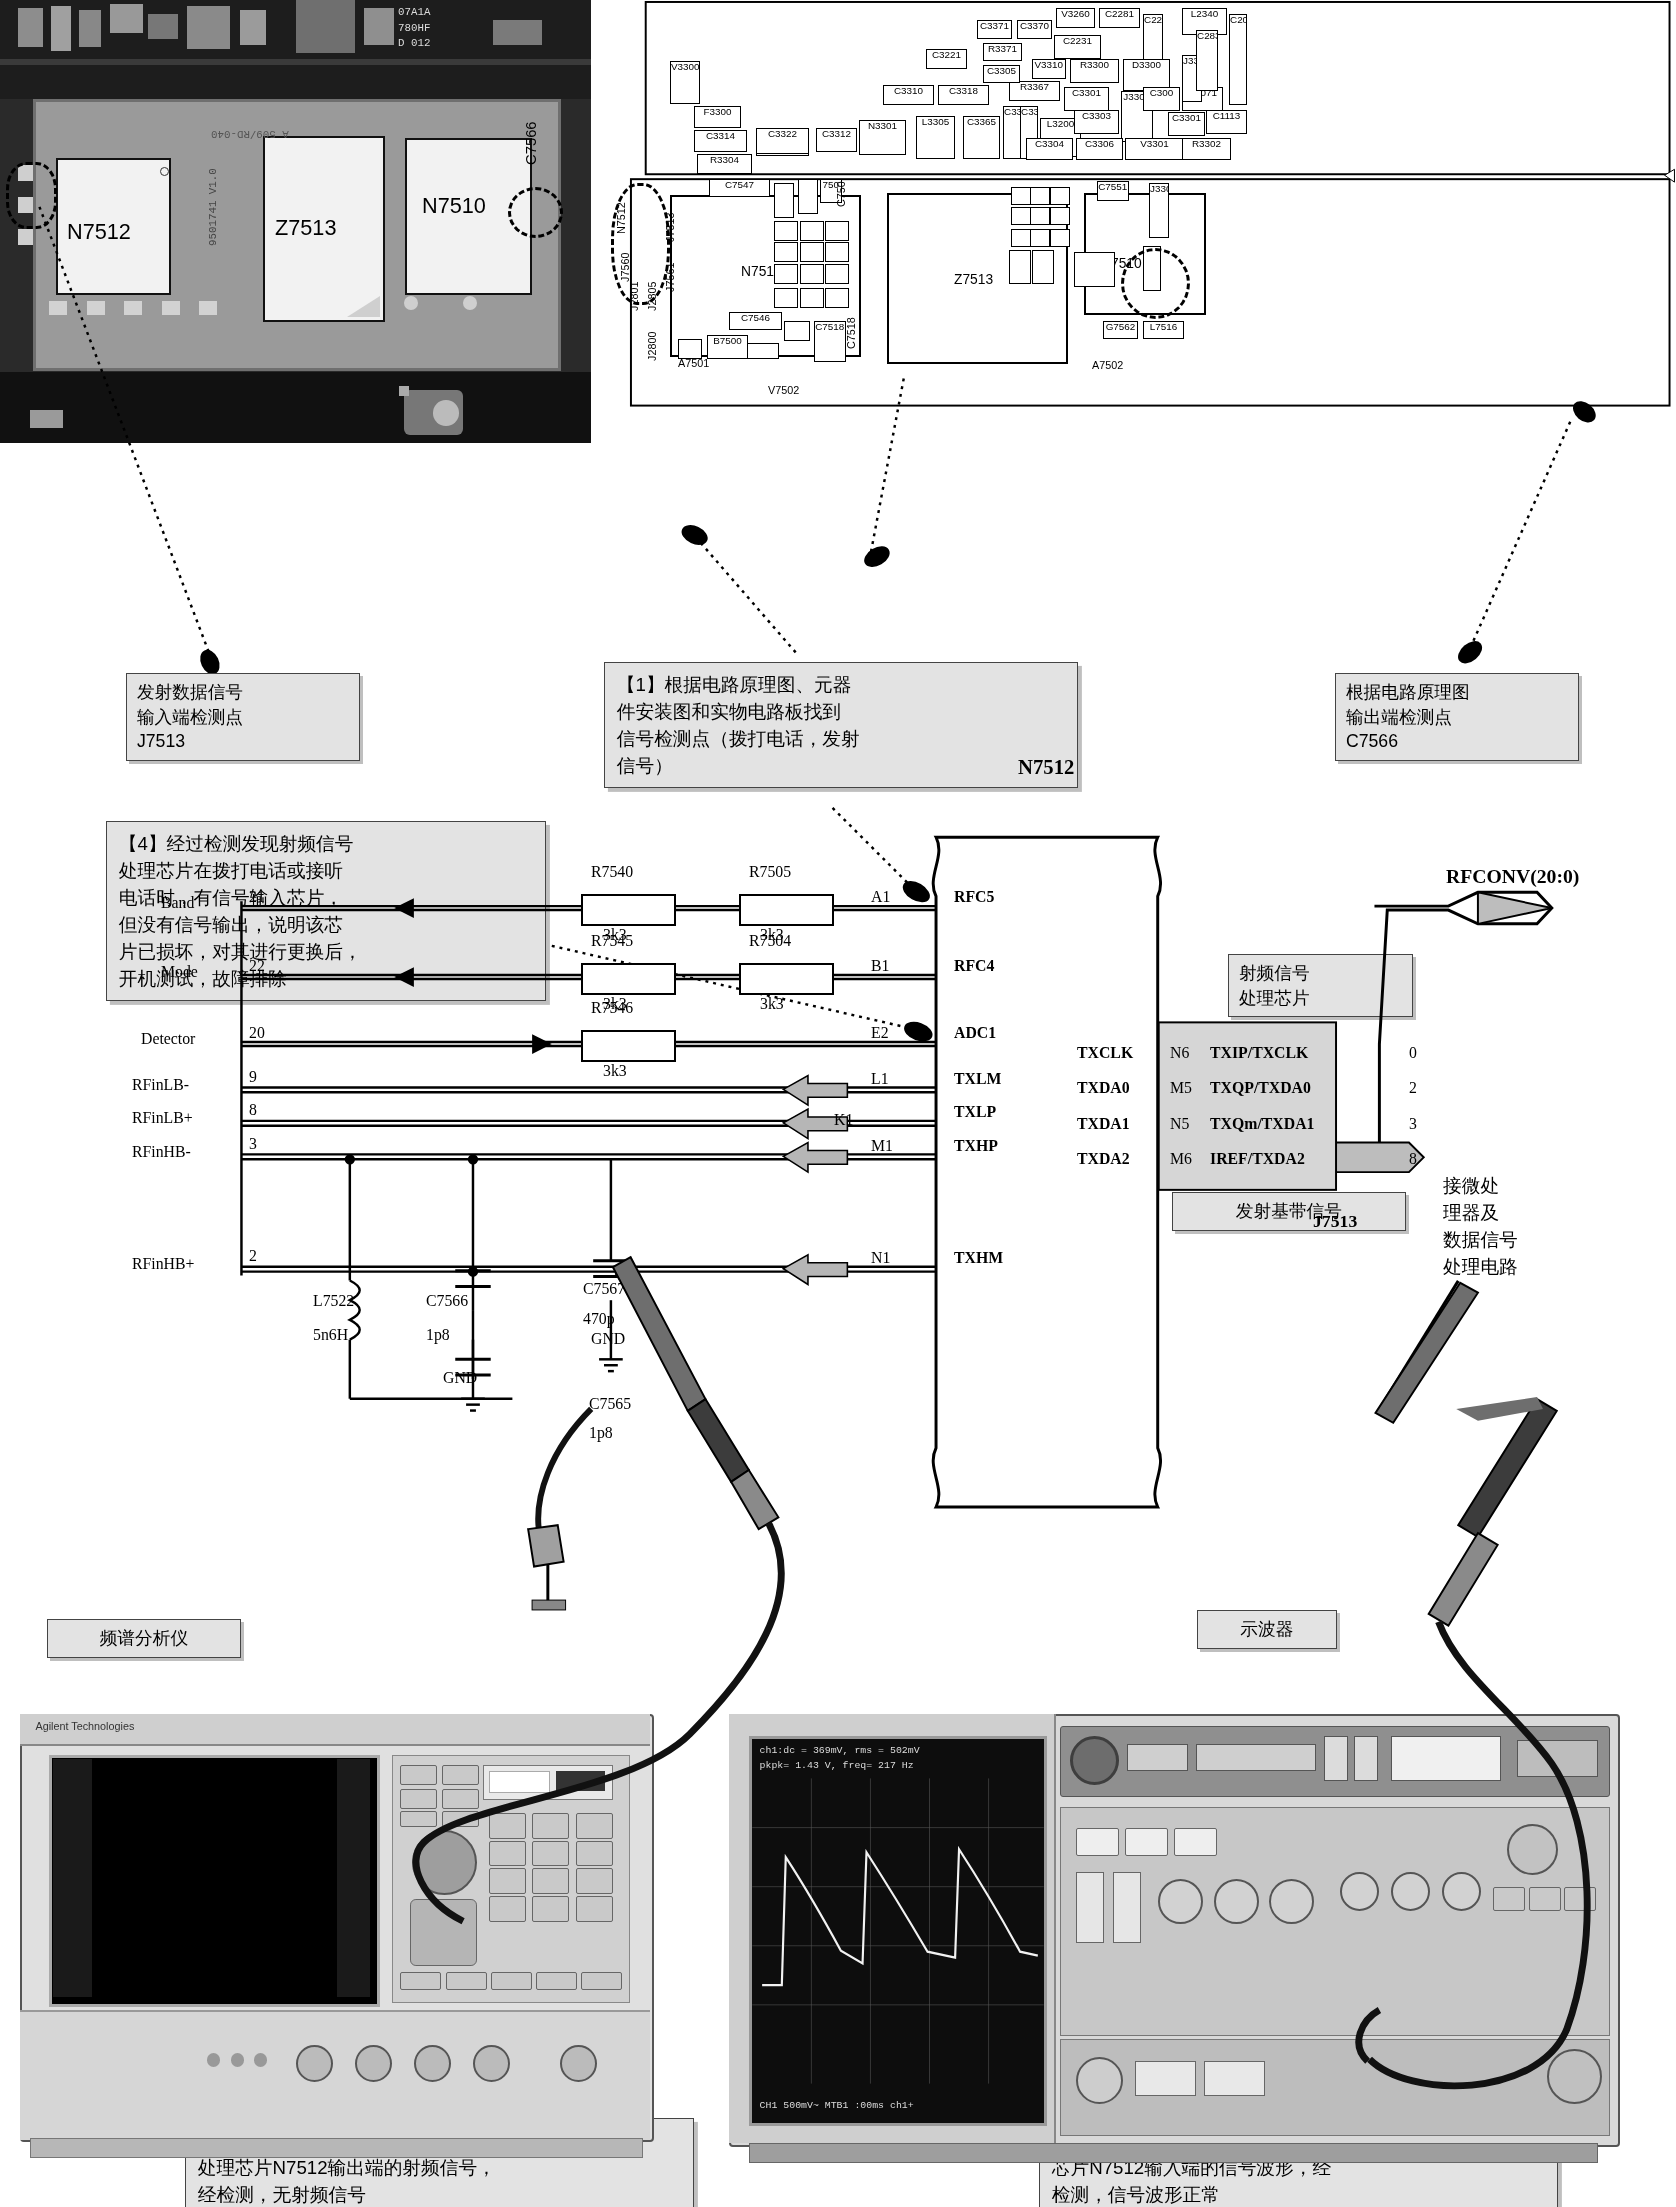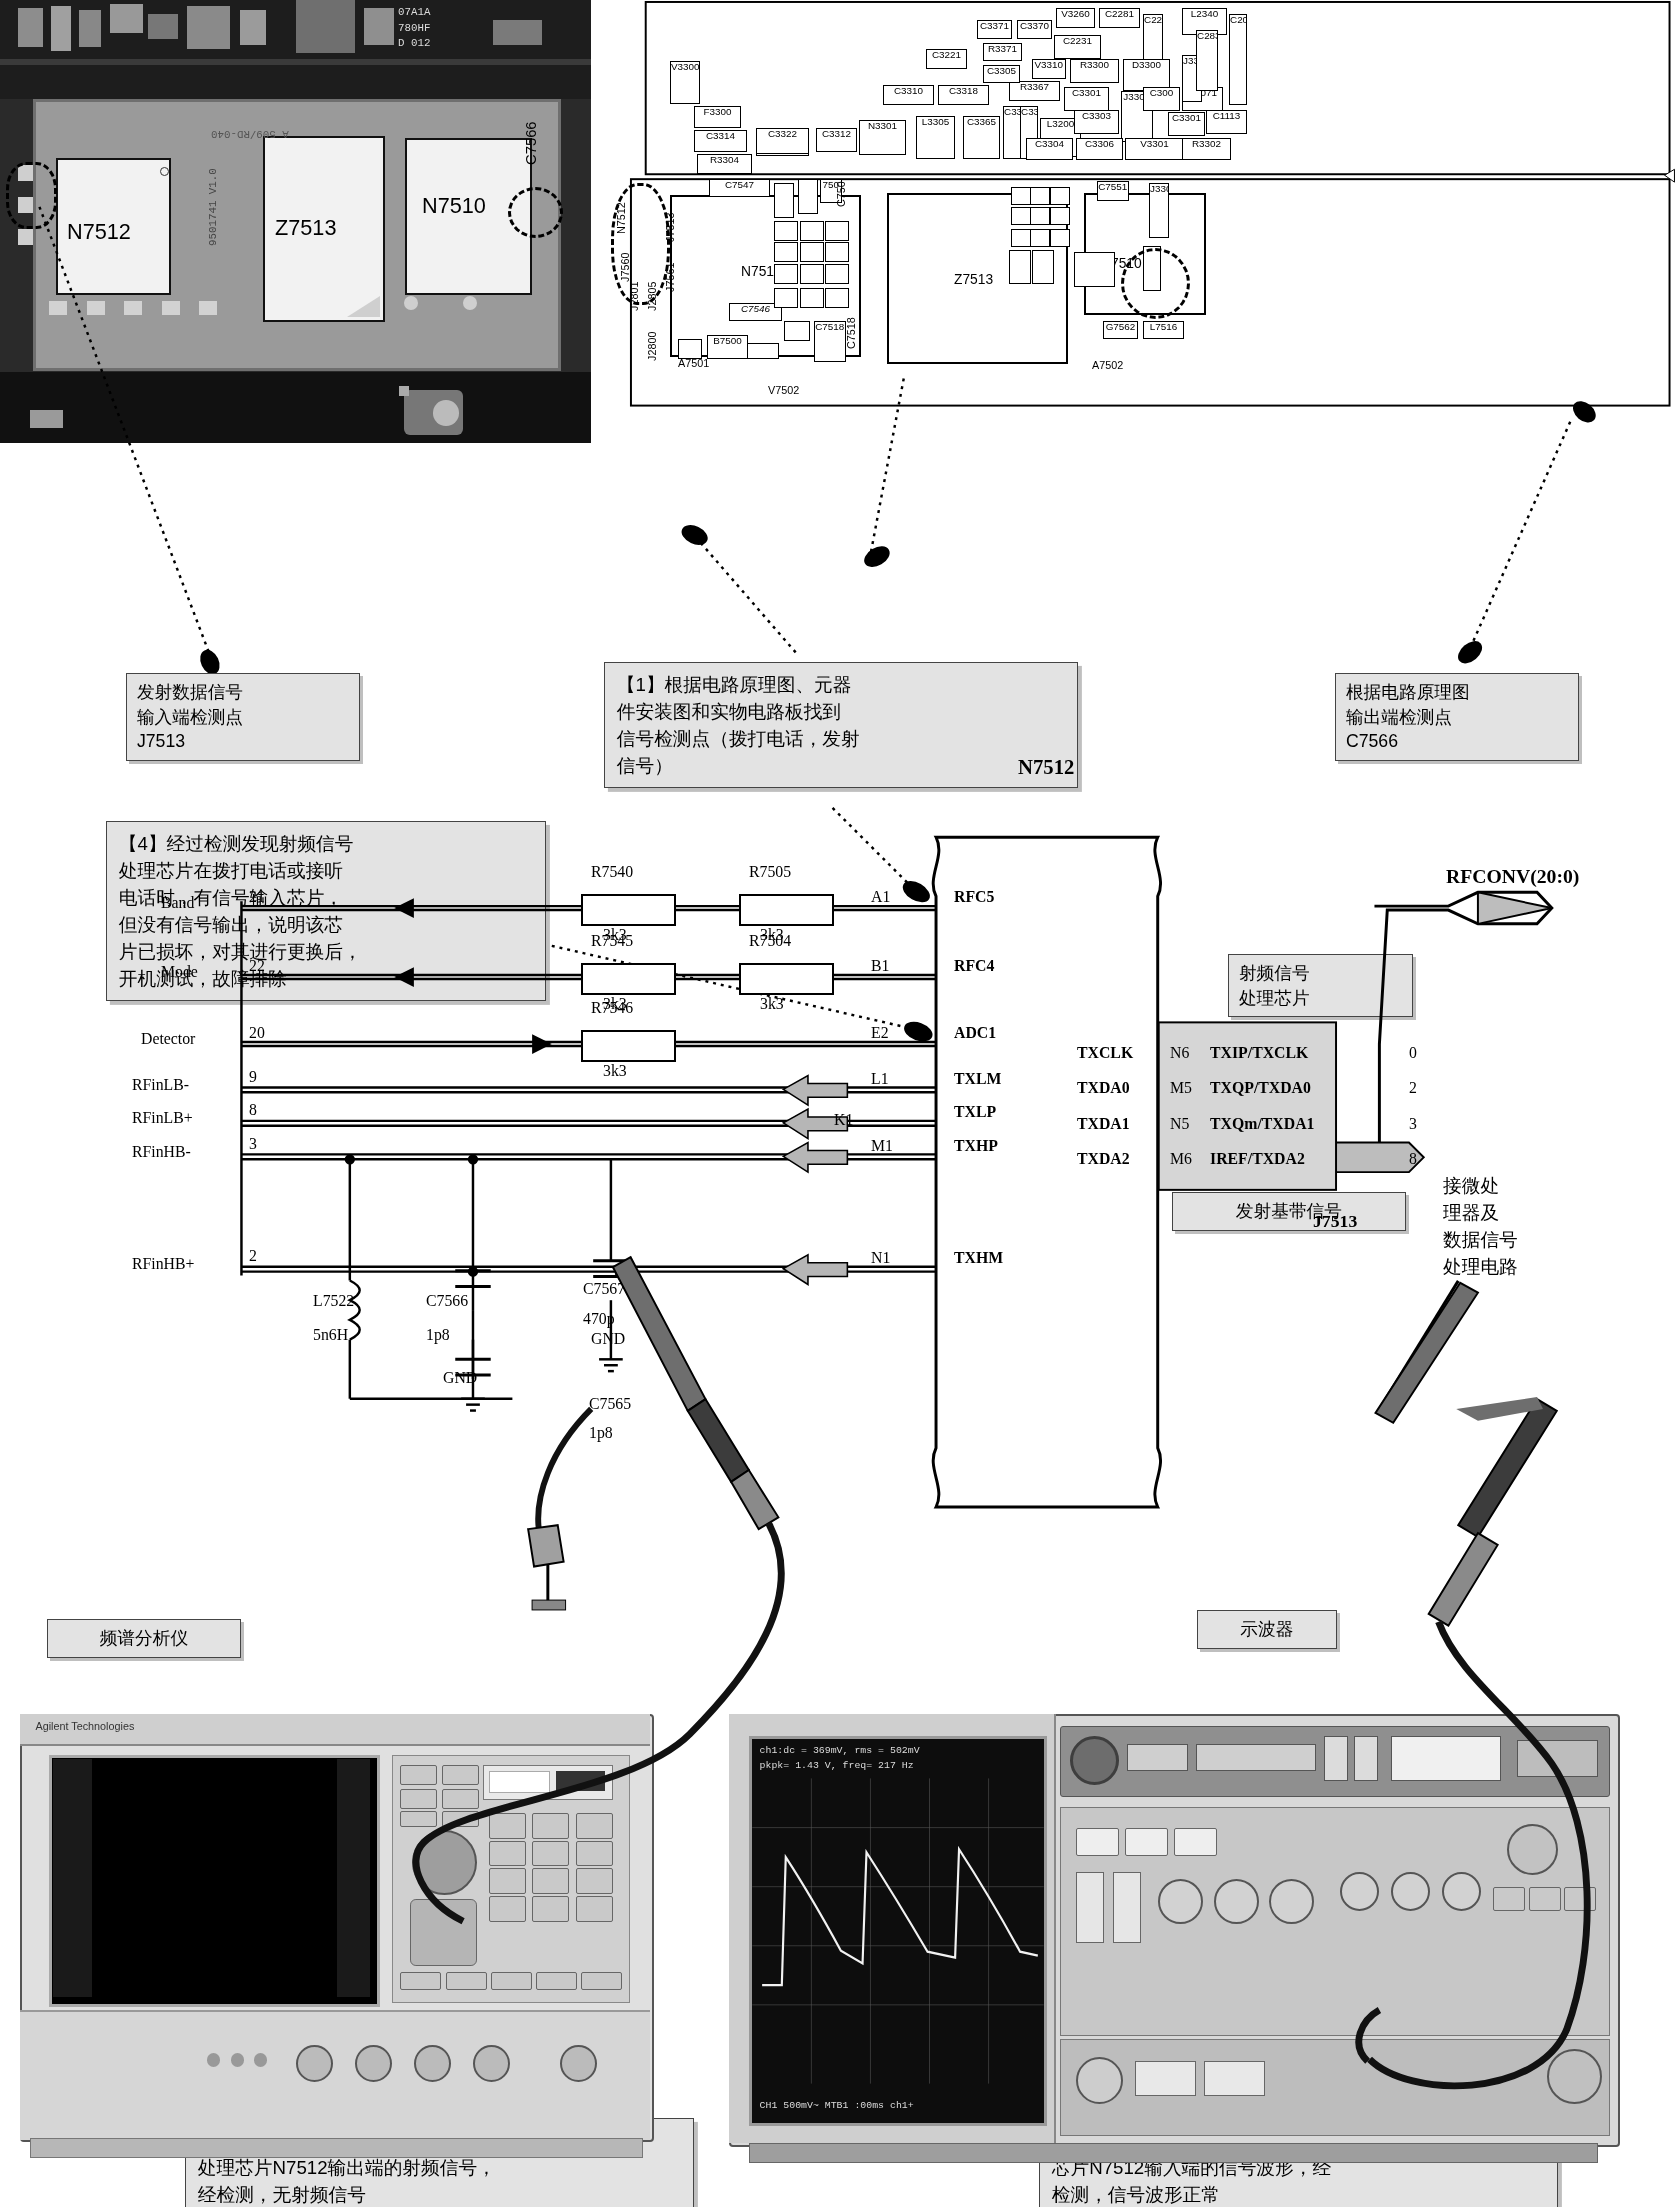--- a/index.html
+++ b/index.html
@@ -156,21 +156,21 @@
   <div class="part" style="left:591px;top:138px;width:47px;height:19.7px;">R3302</div>
 
   <div class="big" style="left:79px;top:195px;width:187px;height:158px;"></div>
   <div class="lbl" style="left:150px;top:264px;font-size:13.8px;">N7512</div>
   <div class="big" style="left:296px;top:193px;width:177px;height:167px;"></div>
   <div class="lbl" style="left:363px;top:272px;font-size:13.8px;">Z7513</div>
   <div class="big" style="left:493px;top:193px;width:118px;height:118px;"></div>
   <div class="lbl" style="left:510px;top:256px;font-size:13.8px;">N7510</div>
 
   <div class="part" style="left:118px;top:179px;width:59px;height:15.8px;">C7547</div>
-  <div class="part" style="left:138px;top:303px;width:51px;height:15.8px;font-style:italic;">C7546</div>
+  <div class="part" style="left:138px;top:312px;width:51px;height:15.8px;">C7546</div>
   <div class="part" style="left:87px;top:339px;width:21.7px;height:17.7px;"></div>
   <div class="part" style="left:116px;top:335px;width:39px;height:21.7px;">B7500</div>
   <div class="part" style="left:183px;top:183px;width:17.7px;height:33px;"></div>
   <div class="part" style="left:207px;top:179px;width:17.7px;height:33px;"></div>
   <div class="part" style="left:229px;top:179px;width:19.7px;height:21.7px;">750</div>
   <div class="part" style="left:183px;top:221px;width:21.7px;height:17.7px;"></div>
   <div class="part" style="left:209px;top:221px;width:21.7px;height:17.7px;"></div>
   <div class="part" style="left:234px;top:221px;width:21.7px;height:17.7px;"></div>
   <div class="part" style="left:183px;top:242px;width:21.7px;height:17.7px;"></div>
   <div class="part" style="left:209px;top:242px;width:21.7px;height:17.7px;"></div>

